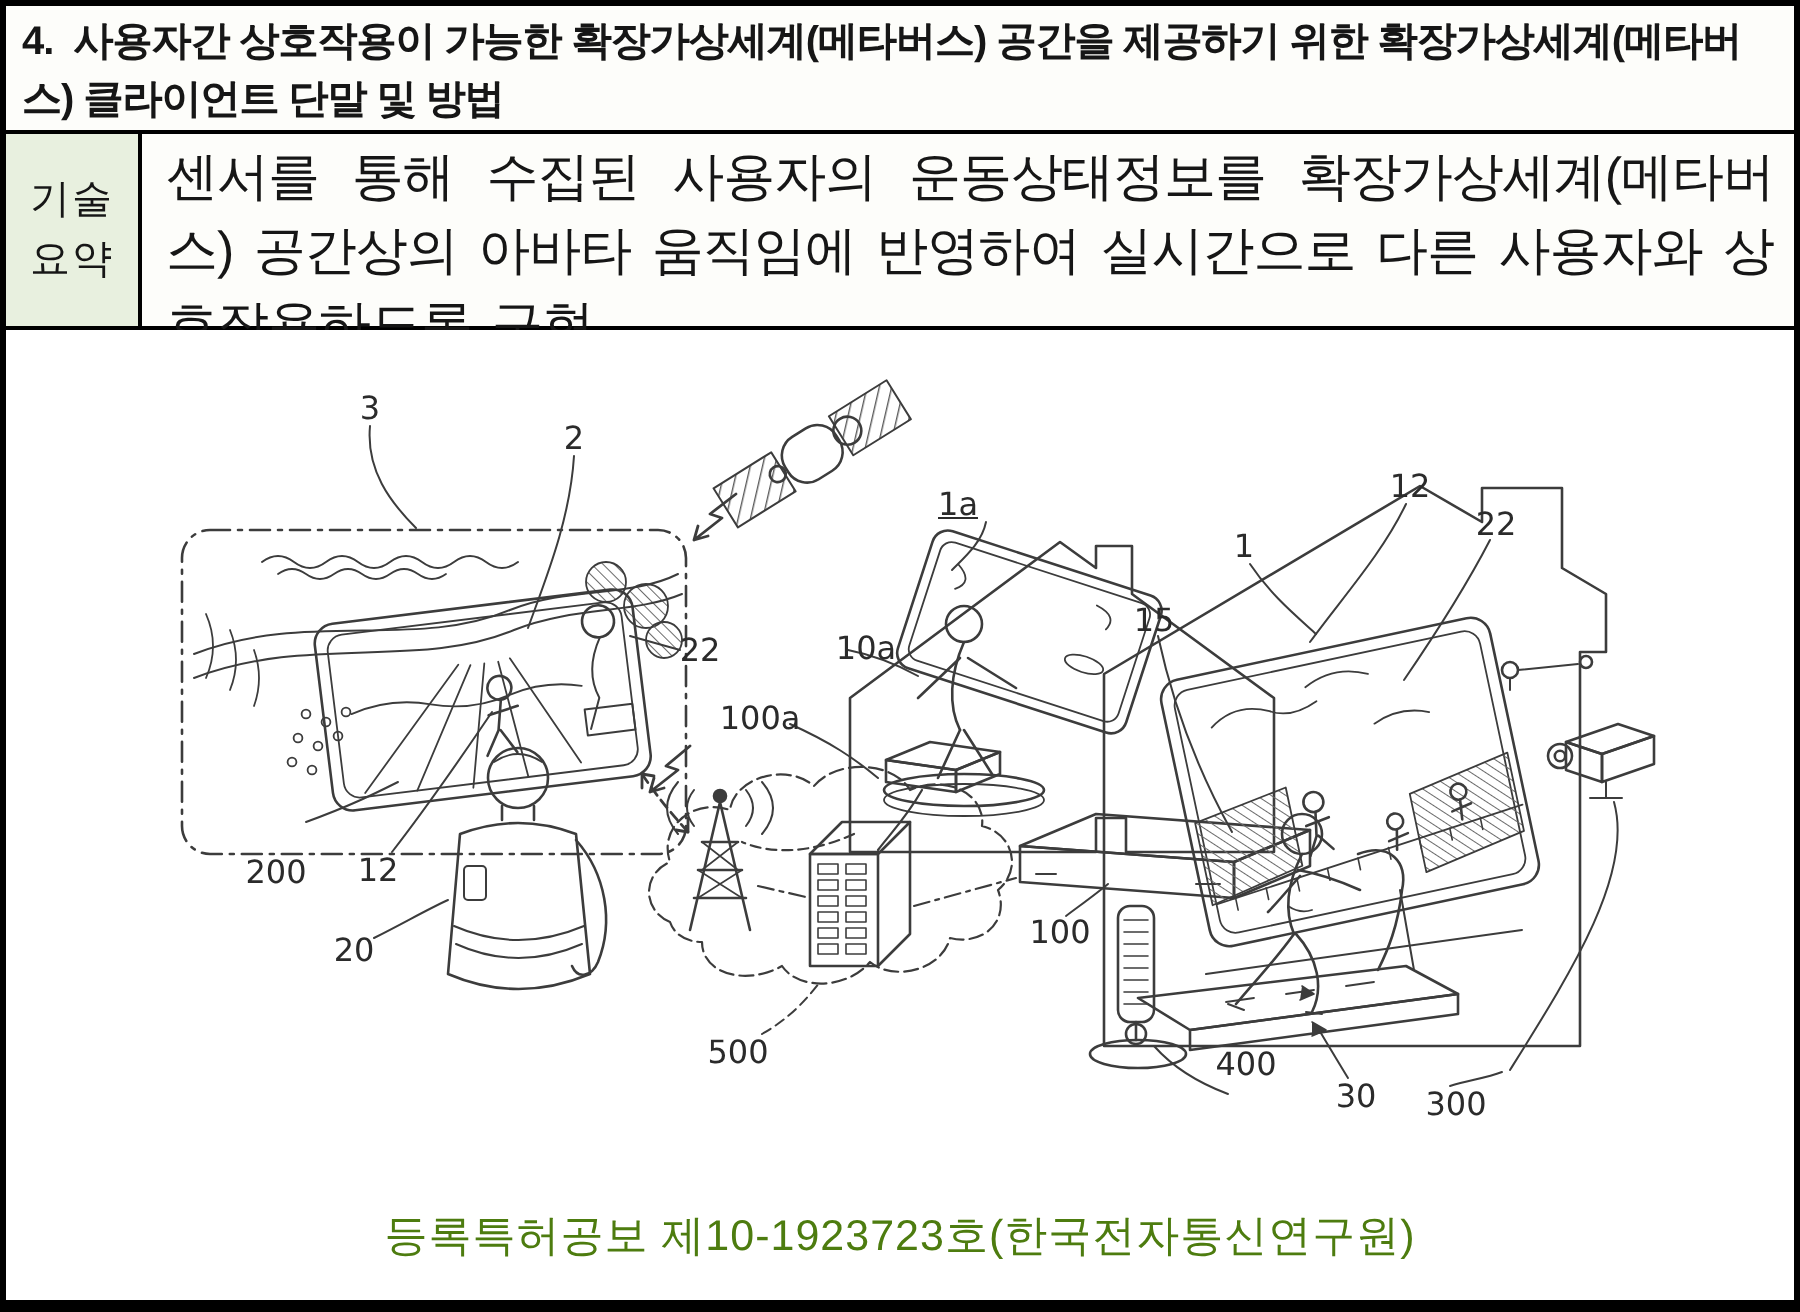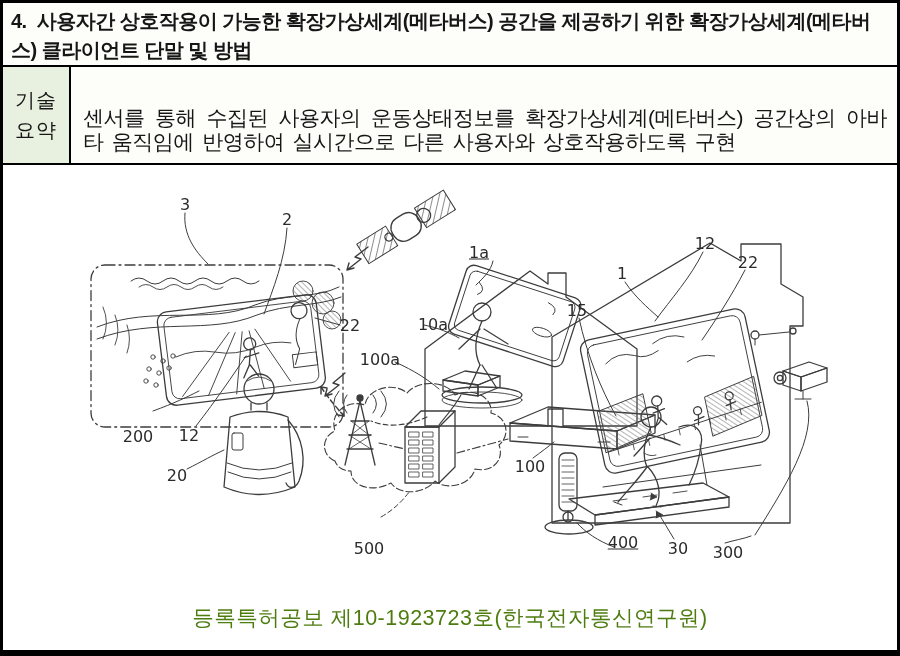--- a/index.html
+++ b/index.html
@@ -16,23 +16,22 @@
   }
   .title-num{margin-right:10px;}
   .summary-row{box-sizing:border-box;height:98px;border-bottom:2px solid #000;display:flex;}
   .summary-head{
     box-sizing:border-box;width:68px;border-right:2px solid #000;
     display:flex;flex-direction:column;align-items:center;justify-content:center;
     font-size:20px;line-height:30px;letter-spacing:1px;font-family:Liberation Serif, serif;
   }
   .summary-body{
     flex:1;box-sizing:border-box;padding:3px 10px 0 12px;
-    font-size:21px;line-height:24px;letter-spacing:-0.5px;word-spacing:3px;
+    font-size:26px;line-height:37px;letter-spacing:-0.5px;word-spacing:3px;
     text-align:justify;
-    margin-top:36px;
   }
   .figure-cell{flex:1;position:relative;background:#fff;}
   .figure-cell svg{position:absolute;left:0;top:0;}
   .fig-label{
     position:absolute;transform:translate(-50%,-50%);
     font-size:16px;color:#2b2b2b;font-family:"DejaVu Sans",sans-serif;
     white-space:nowrap;
   }
   .fig-caption{
     position:absolute;left:0;right:0;top:438px;text-align:center;
@@ -285,26 +284,26 @@
     <div>
         <div class="fig-label" style="left: 182px; top: 39px;">3</div>
         <div class="fig-label" style="left: 284px; top: 54px;">2</div>
         <div class="fig-label" style="left: 347px; top: 160px;">22</div>
         <div class="fig-label" style="left: 135px; top: 251px; margin-top: 20px;">200</div>
         <div class="fig-label" style="left: 186px; top: 270px;">12</div>
         <div class="fig-label" style="left: 174px; top: 310px;">20</div>
         <div class="fig-label" style="left: 476px; top: 87px; text-decoration: underline;">1a</div>
         <div class="fig-label" style="left: 407px; top: 159px; margin-left: 23px;">10a</div>
         <div class="fig-label" style="left: 377px; top: 194px;">100a</div>
-        <div class="fig-label" style="left: 366px; top: 361px; margin-top: 22px;">500</div>
+        <div class="fig-label" style="left: 366px; top: 361px;">500</div>
         <div class="fig-label" style="left: 527px; top: 301px;">100</div>
         <div class="fig-label" style="left: 574px; top: 145px;">15</div>
         <div class="fig-label" style="left: 619px; top: 108px;">1</div>
         <div class="fig-label" style="left: 702px; top: 78px;">12</div>
         <div class="fig-label" style="left: 745px; top: 97px;">22</div>
-        <div class="fig-label" style="left: 620px; top: 377px; text-decoration: underline;">400</div>
+        <div class="fig-label" style="left: 620px; top: 367px;">400</div>
         <div class="fig-label" style="left: 675px; top: 383px;">30</div>
         <div class="fig-label" style="left: 725px; top: 387px;">300</div>
       </div>
 
     <div class="fig-caption">등록특허공보 제10-1923723호(한국전자통신연구원)</div>
   </div>
 </div>
 
 </body></html>

